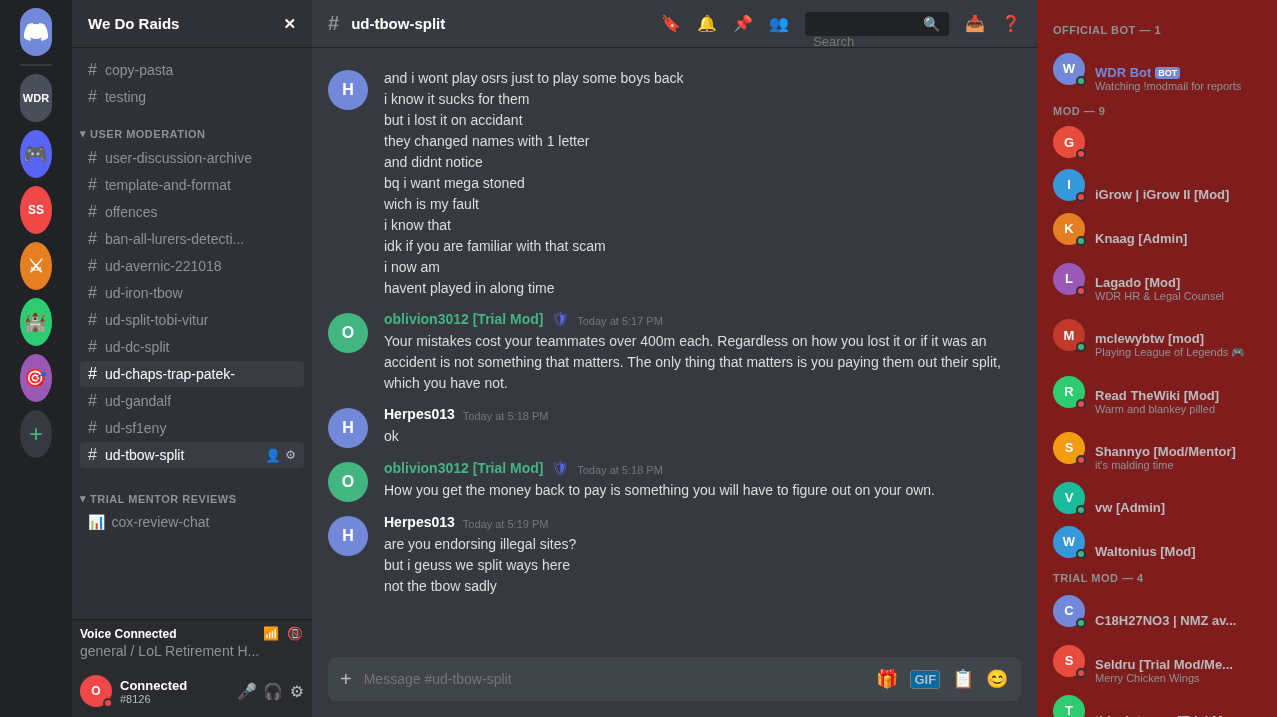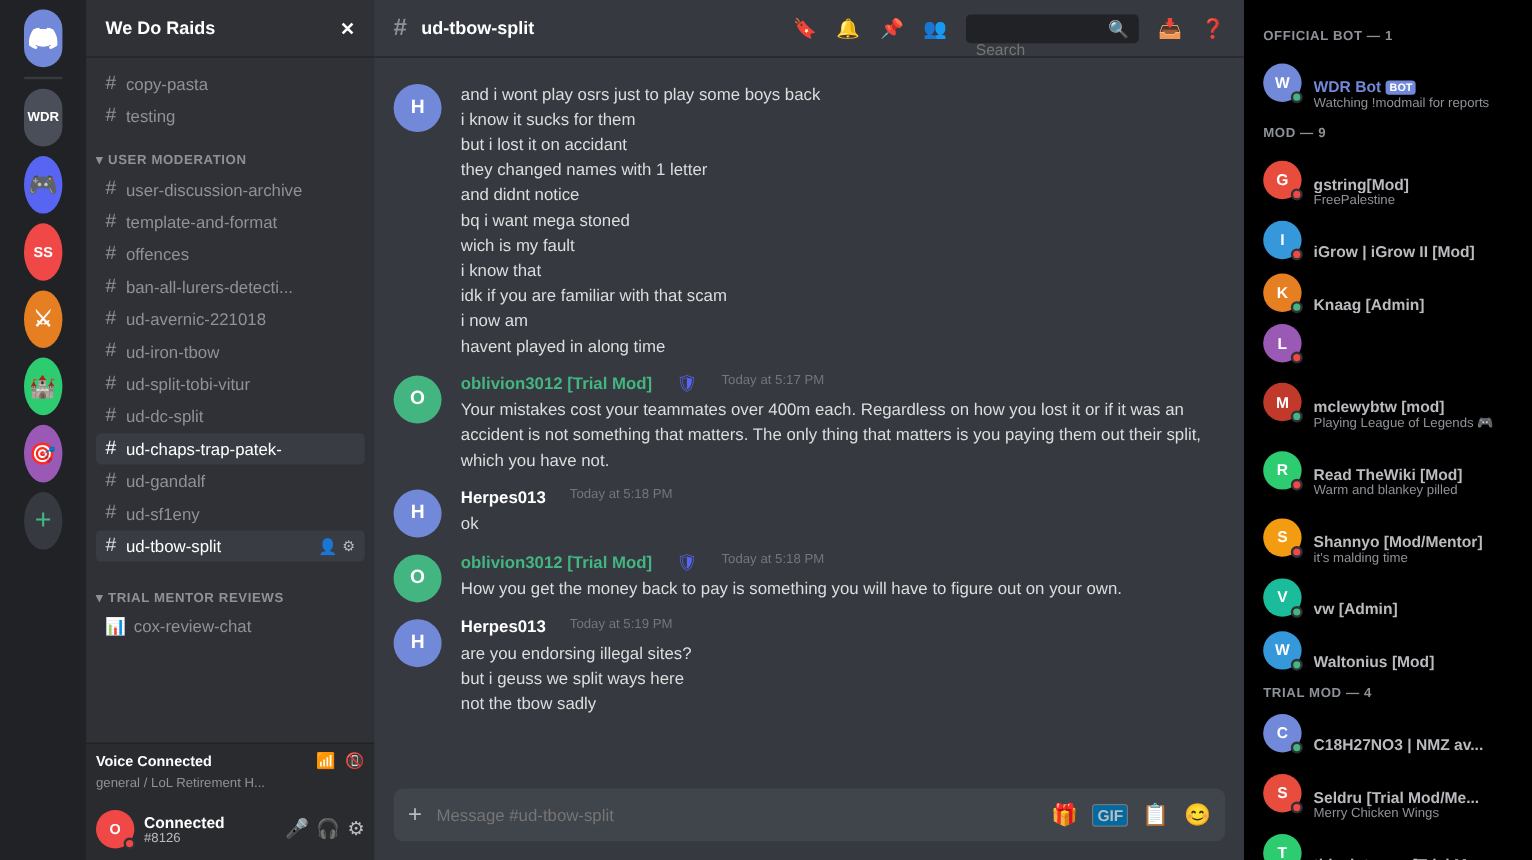--- a/index.html
+++ b/index.html
@@ -120,21 +120,21 @@
     
     .voice-bar {
       background: #292b2f;
       padding: 6px 8px;
       border-top: 1px solid #202225;
     }
     .voice-connected-label {
       font-size: 12px; color: #ffffff; font-weight: 600;
     }
     .voice-channel-name {
-      font-size: 11px; color: #8e9297;
+      font-size: 14px; color: #8e9297;
     }
 
     
     .main-content {
       flex: 1;
       display: flex;
       flex-direction: column;
       background: #36393f;
     }
     .channel-header {
@@ -178,21 +178,21 @@
       gap: 16px;
       margin-bottom: 4px;
     }
     .message-avatar {
       width: 40px; height: 40px; border-radius: 50%;
       flex-shrink: 0; margin-top: 2px;
       display: flex; align-items: center; justify-content: center;
       font-size: 16px; font-weight: bold; color: #fff;
     }
     .message-content-area { flex: 1; }
-    .message-header { display: flex; align-items: flex-start; gap: 20px; margin-bottom: 4px; }
+    .message-header { display: flex; align-items: flex-end; gap: 8px; margin-bottom: 4px; }
     .message-author { font-weight: 600; font-size: 14px; }
     .message-author.trial-mod { color: #43b581; }
     .message-author.normal { color: #fff; }
     .message-timestamp { color: #72767d; font-size: 11px; }
     .cont-msg { color: #dcddde; font-size: 14px; line-height: 1.5; }
 
     
     .message-input-area {
       padding: 0 16px 16px;
       flex-shrink: 0;
@@ -210,21 +210,21 @@
     .message-input {
       flex: 1; background: none; border: none; outline: none;
       color: #dcddde; font-size: 14px; padding: 12px 0;
     }
     .input-actions { display: flex; gap: 12px; align-items: center; }
     .input-action { color: #b9bbbe; font-size: 18px; cursor: pointer; }
 
     
     .right-sidebar {
       width: 240px;
-      background: #000000;
+      background: #7f1d1d;
       overflow-y: auto;
       flex-shrink: 0;
       padding: 16px 0;
     }
     .right-sidebar::-webkit-scrollbar { width: 4px; }
     .right-sidebar::-webkit-scrollbar-thumb { background: #202225; border-radius: 2px; }
     .member-category {
       padding: 8px 16px 4px;
       font-size: 11px; font-weight: 700;
       text-transform: uppercase; color: #8e9297;
@@ -509,24 +509,20 @@
     </div>
   </div>
 
   <div class="member-category">MOD — 9</div>
 
   <div class="member-item">
     <div class="member-avatar" style="background:#e74c3c;">
       G
       <div class="status-dot status-dnd"></div>
     </div>
-    <div class="member-info">
-      <div class="member-name">gstring[Mod]</div>
-      <div class="member-status-text">FreePalestine</div>
-    </div>
   </div>
 
   <div class="member-item">
     <div class="member-avatar" style="background:#3498db;">
       I
       <div class="status-dot status-dnd"></div>
     </div>
     <div class="member-info">
       <div class="member-name">iGrow | iGrow II [Mod]</div>
     </div>
@@ -540,20 +536,24 @@
     <div class="member-info">
       <div class="member-name">Knaag [Admin]</div>
     </div>
   </div>
 
   <div class="member-item">
     <div class="member-avatar" style="background:#9b59b6;">
       L
       <div class="status-dot status-dnd"></div>
     </div>
+    <div class="member-info">
+      <div class="member-name">Lagado [Mod]</div>
+      <div class="member-status-text">WDR HR &amp; Legal Counsel</div>
+    </div>
   </div>
 
   <div class="member-item">
     <div class="member-avatar" style="background:#c0392b;">
       M
       <div class="status-dot status-online"></div>
     </div>
     <div class="member-info">
       <div class="member-name">mclewybtw [mod]</div>
       <div class="member-status-text">Playing League of Legends 🎮</div>

